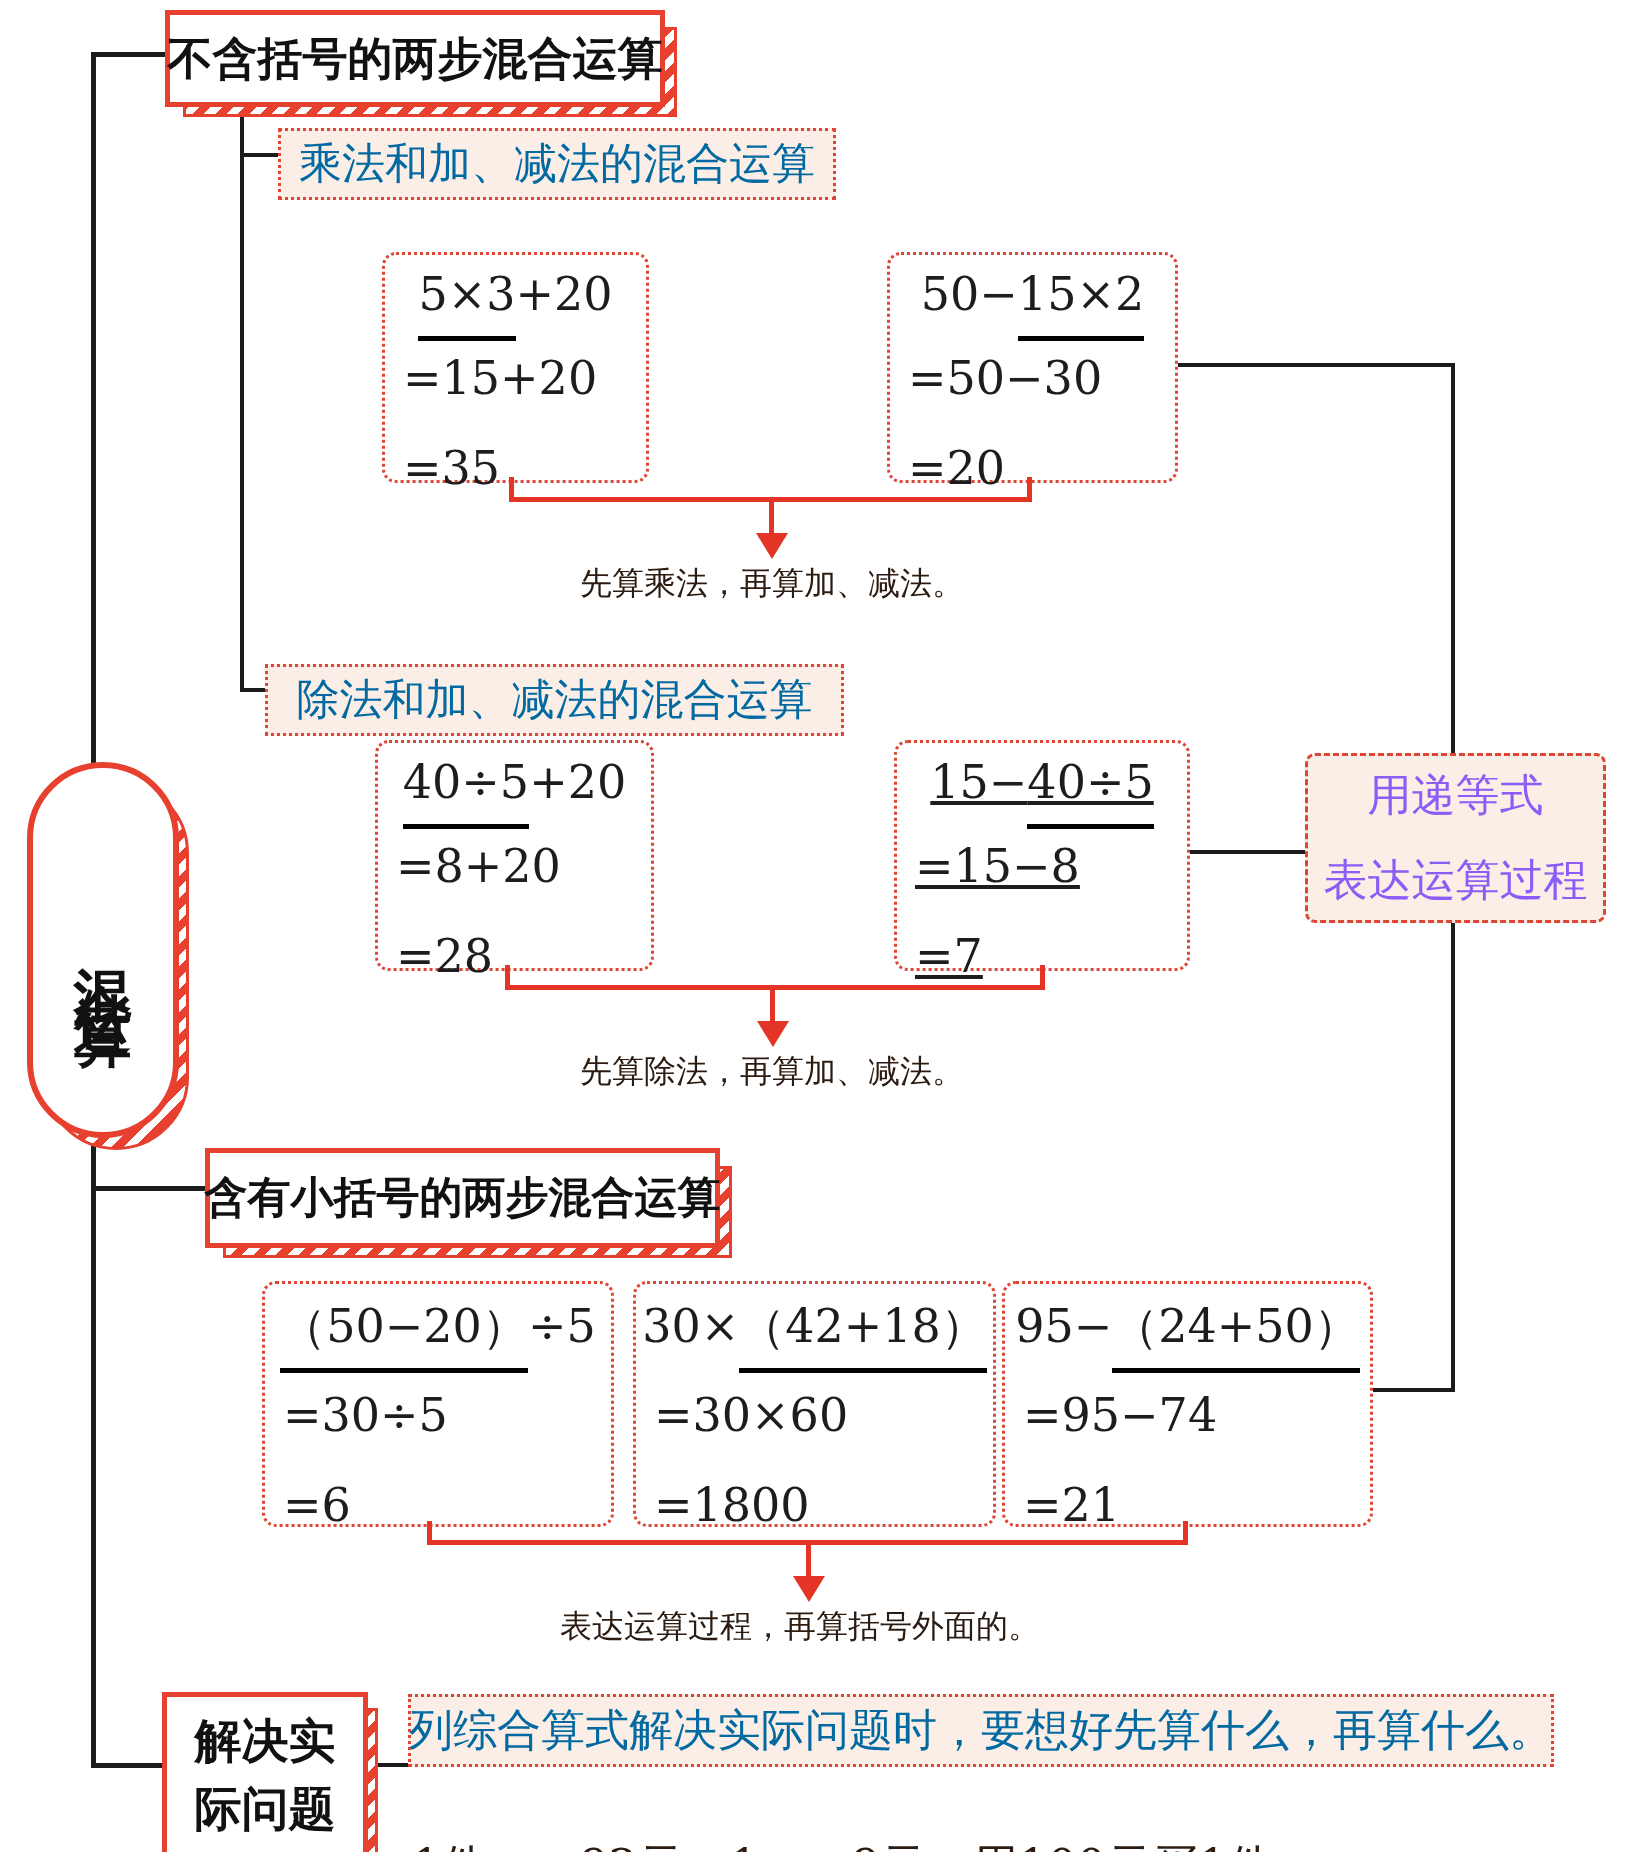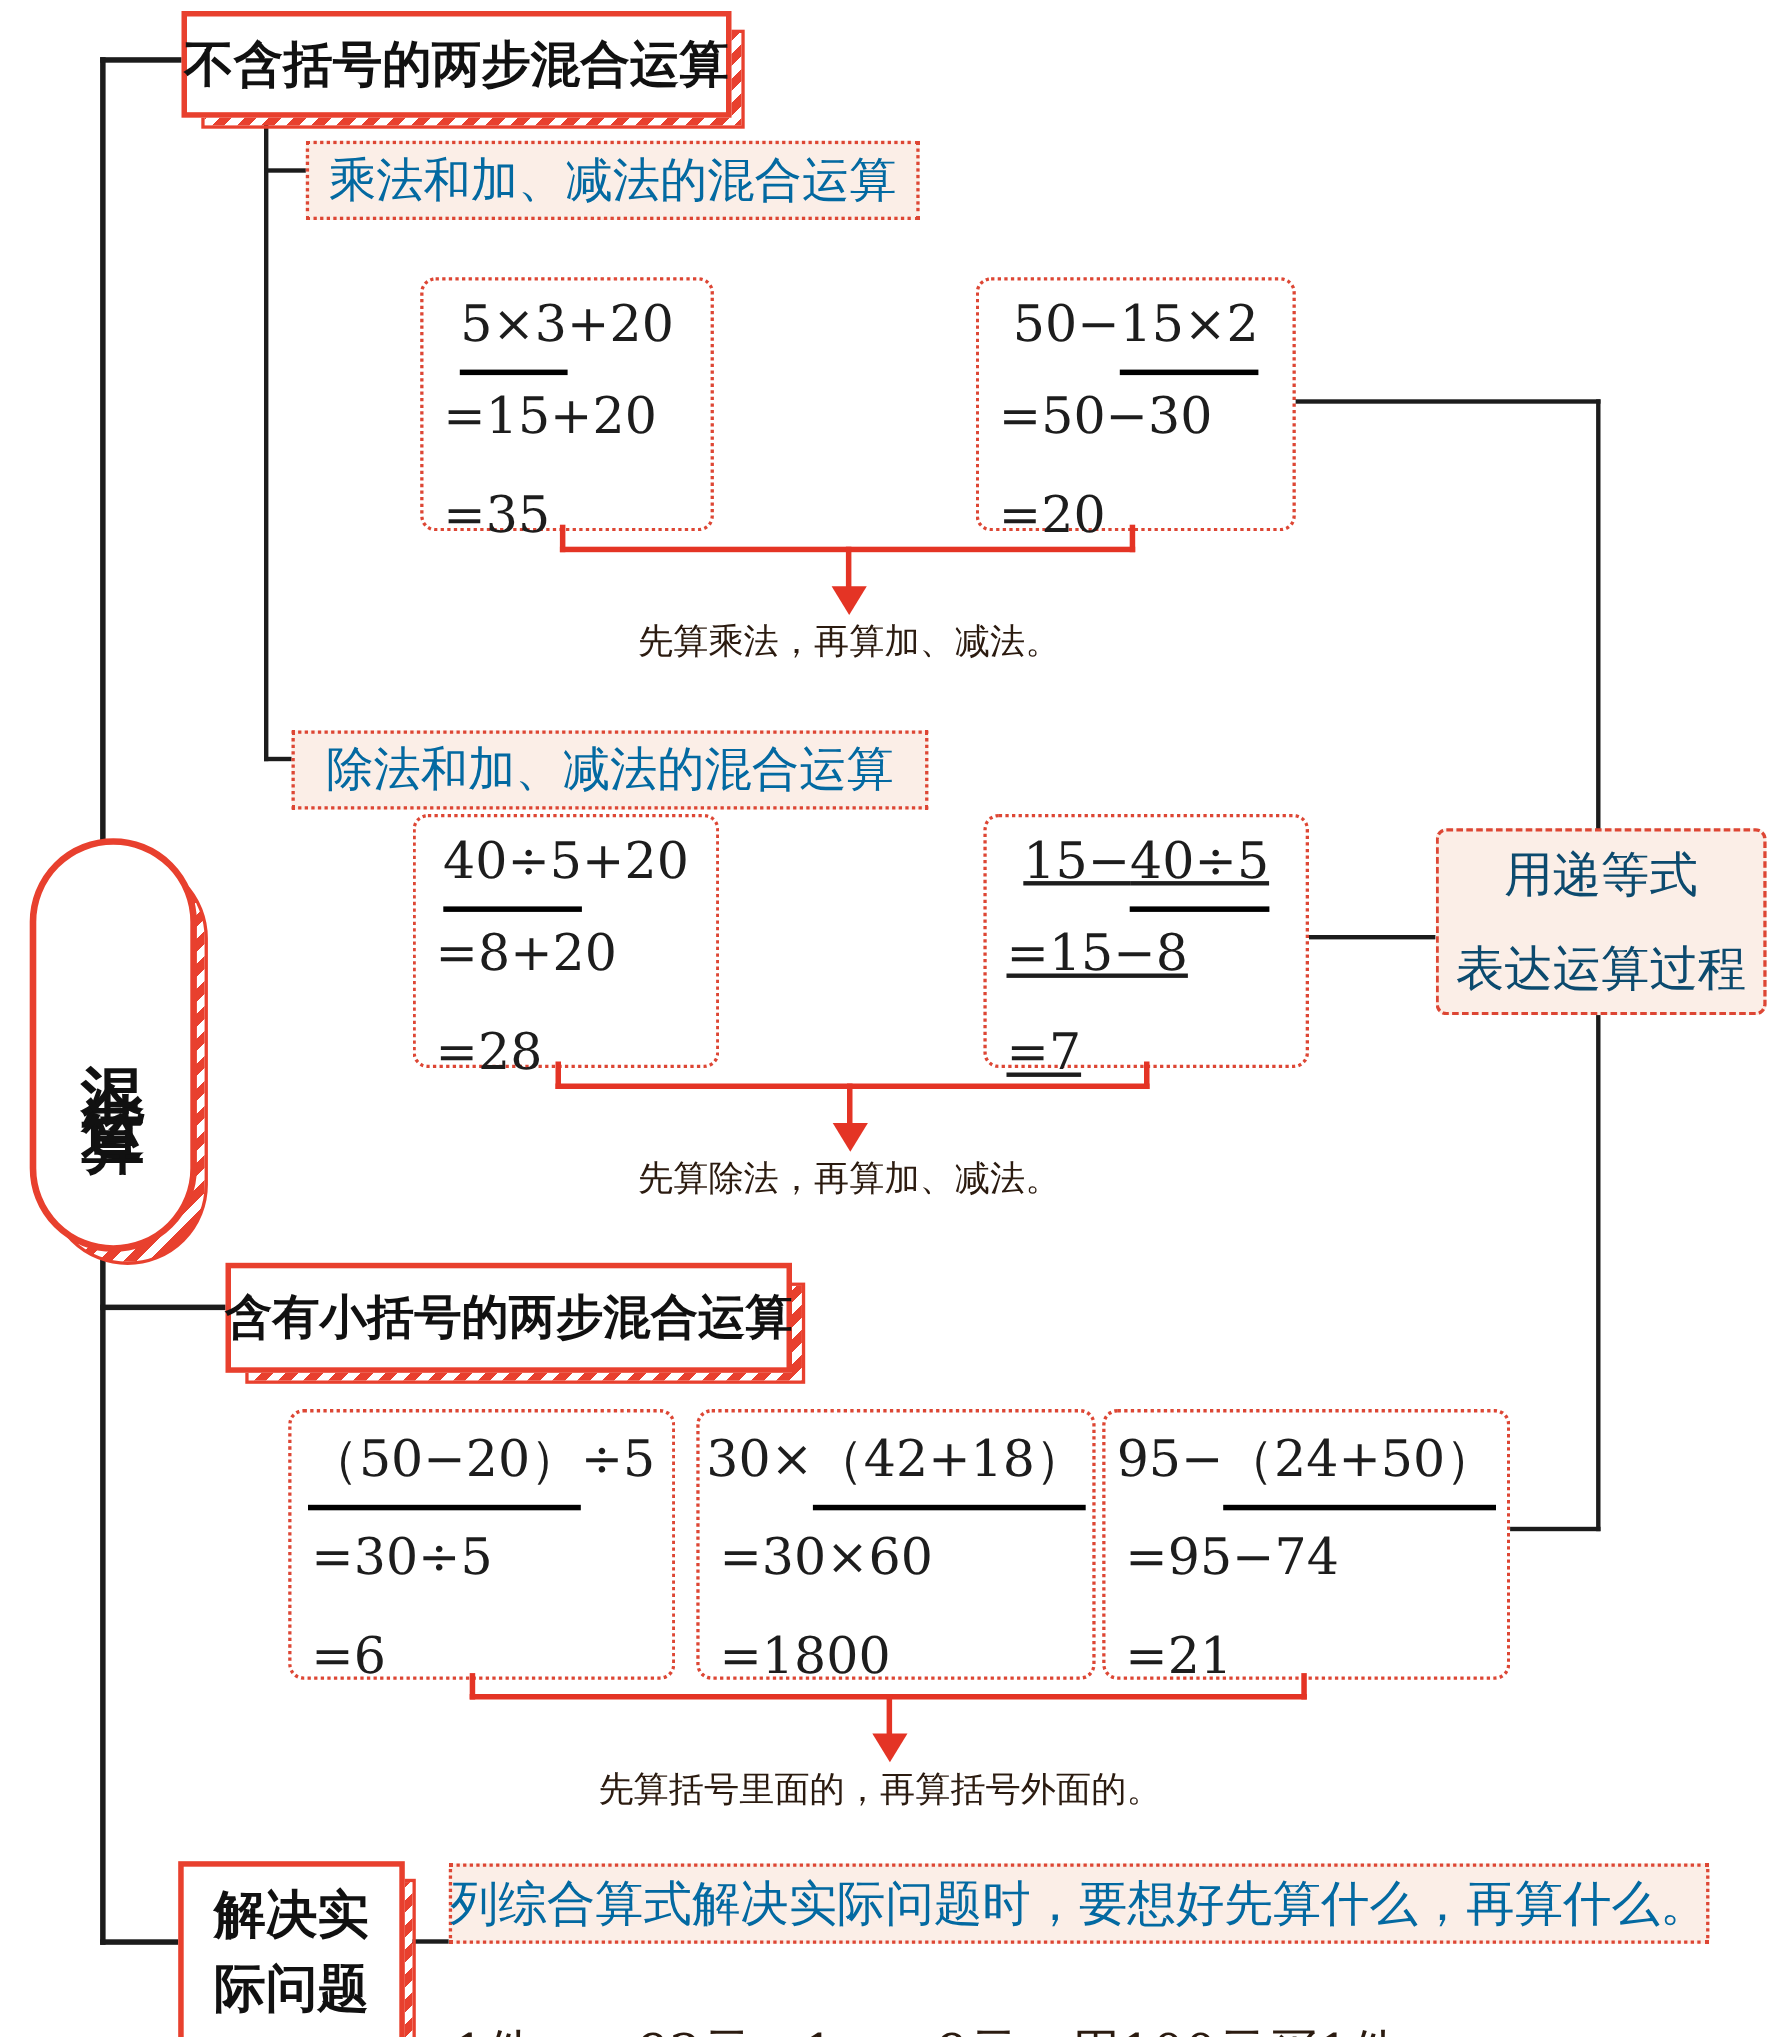--- a/index.html
+++ b/index.html
@@ -27,21 +27,21 @@
   .eqbox{position:absolute;background:#ffffff;border:3px dotted #dd4634;border-radius:14px;
          font-family:"DejaVu Serif","Liberation Serif",serif;color:#1d1d1d;font-size:46px;}
   .eq-l1{text-align:center;margin-top:12px;}
   .eq-l1 .hl{border-bottom:5px solid #000000;padding-bottom:15px;}
   .eq-l2{margin-top:30px;padding-left:18px;}
   .eq-l3{margin-top:36px;padding-left:18px;}
   .caption{position:absolute;text-align:center;font-family:"DejaVu Serif","Liberation Serif",serif;
            font-size:32px;color:#2b1b10;white-space:nowrap;}
   .sidebox{position:absolute;border:3px dashed #dd4634;background:#fbeee7;border-radius:10px;
            display:flex;flex-direction:column;align-items:center;justify-content:center;gap:26px;
-           font-family:"DejaVu Serif","Liberation Serif",serif;font-size:44px;color:#0c4a6e;white-space:nowrap;}
+           font-family:"DejaVu Serif","Liberation Serif",serif;font-size:44px;color:#8b5cf6;white-space:nowrap;}
   .clipline{position:absolute;font-family:"DejaVu Serif","Liberation Serif",serif;
             font-size:46px;color:#2b1b10;white-space:nowrap;}
 </style>
 </head>
 <body>
 
 <div id="stage">
 
   <div class="line" style="left:91px;top:52px;width:5px;height:1716px;"></div>
   <div class="line" style="left:91px;top:52px;width:76px;height:5px;"></div>
@@ -140,21 +140,21 @@
     <div class="eq-l1"><span>95−</span><span class="hl">（24+50）</span><span></span></div>
     <div class="eq-l2">=95−74</div>
     <div class="eq-l3">=21</div>
   </div>
 
   <div class="redline" style="left:427px;top:1521px;width:5px;height:24px;"></div>
   <div class="redline" style="left:1183px;top:1521px;width:5px;height:24px;"></div>
   <div class="redline" style="left:427px;top:1540px;width:761px;height:5px;"></div>
   <div class="redline" style="left:806px;top:1540px;width:5px;height:38px;"></div>
   <div class="arrowhead" style="left:793px;top:1576px;"></div>
-  <div class="caption" style="left:400px;top:1605px;width:800px;">先算括号里面的，再算括号外面的。</div>
+  <div class="caption" style="left:400px;top:1605px;width:800px;">表达运算过程，再算括号外面的。</div>
 
   <div class="hatch" style="left:178px;top:1708px;width:194px;height:150px;"></div>
   <div class="bignode" style="left:162px;top:1692px;width:196px;height:156px;font-size:47px;flex-direction:column;line-height:1.45;">
     <span>解决实</span>
     <span>际问题</span>
   </div>
 
   <div class="dotted" style="left:408px;top:1694px;width:1140px;height:67px;font-size:44px;">
     <span>列综合算式解决实际问题时，要想好先算什么，再算什么。</span>
   </div>

